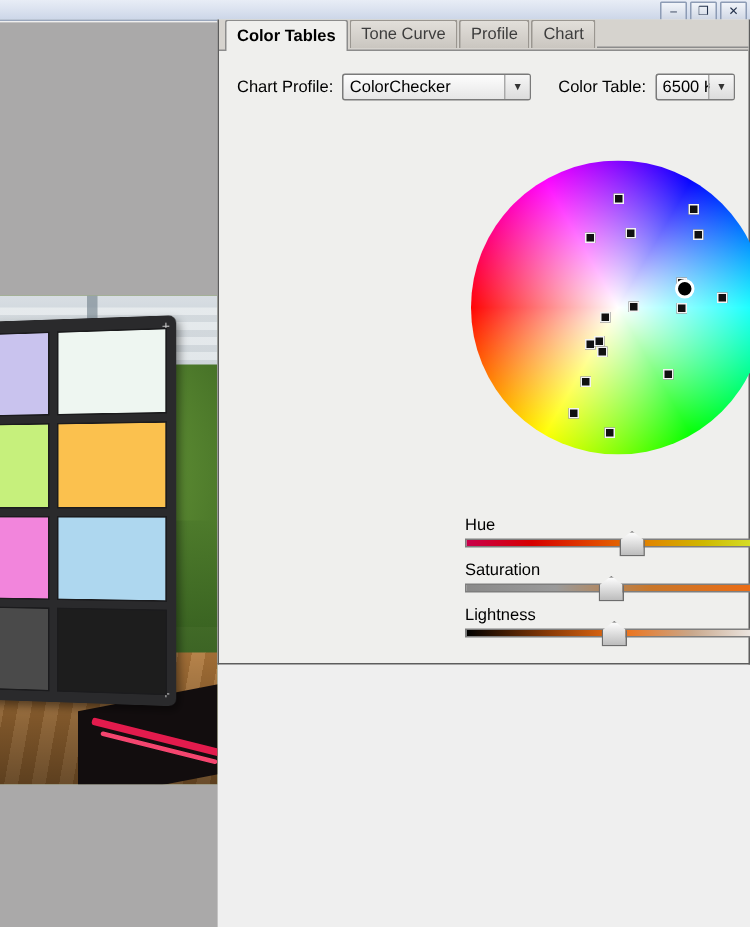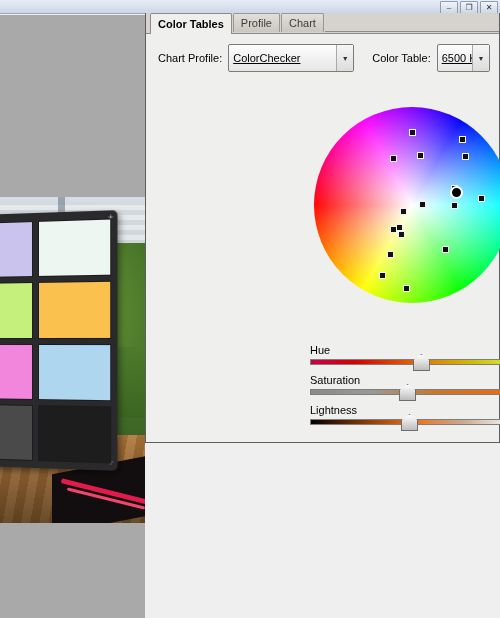--- a/index.html
+++ b/index.html
@@ -116,24 +116,24 @@
     position: relative; z-index: 2;
     margin-bottom: -1px;
   }
   .tab-filler { flex:1; height:18px; border-bottom:1px solid #8c8c8c; }
 
   .dialog-body { position: relative; height: 408px; }
 
   .row-profile { position:absolute; left:12px; top:14px; width:332px; height:20px; display:flex; align-items:center; }
   .lbl { font-size:11px; color:#000; white-space:nowrap; }
   .combo {
-    height: 28px; background: linear-gradient(180deg,#fdfdfd,#e6e6e6);
+    height: 18px; background: linear-gradient(180deg,#fdfdfd,#e6e6e6);
     border: 1px solid #7a7a7a; border-radius: 2px;
     display:flex; align-items:center; box-sizing:border-box;
-    font-size:11px; padding-left:4px; position:relative;text-decoration:underline;
+    font-size:11px; padding-left:4px; position:relative;
   }
   .combo .caret {
     position:absolute; right:0; top:0; bottom:0; width:16px;
     border-left: 1px solid #a9a9a9;
     background: linear-gradient(180deg,#f6f6f6,#dcdcdc);
     display:flex; align-items:center; justify-content:center;
     font-size:7px; color:#333;
   }
   #base-profile-combo { width: 148px; margin-left: 6px; }
   #color-table-combo { width: 62px; margin-left: 6px; }
@@ -227,20 +227,23 @@
       </div>
     </div>
     <div class="photo-gray-bottom"></div>
   </div>
 
   <div class="dialog">
 
     <div class="tabstrip">
       <div class="tab active">
         <span>Color Tables</span>
+      </div>
+      <div class="tab">
+        <span>Tone Curve</span>
       </div>
       <div class="tab">
         <span>Profile</span>
       </div>
       <div class="tab">
         <span>Chart</span>
       </div>
       <div class="tab-filler"></div>
     </div>
 

